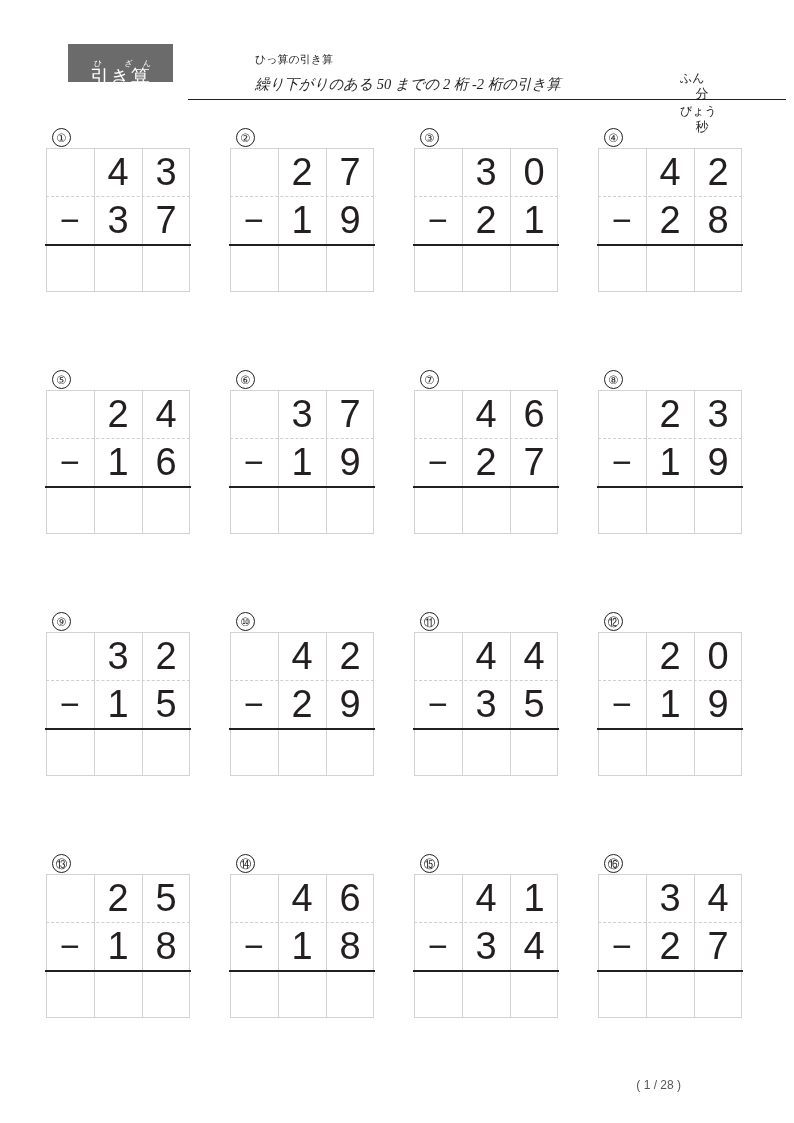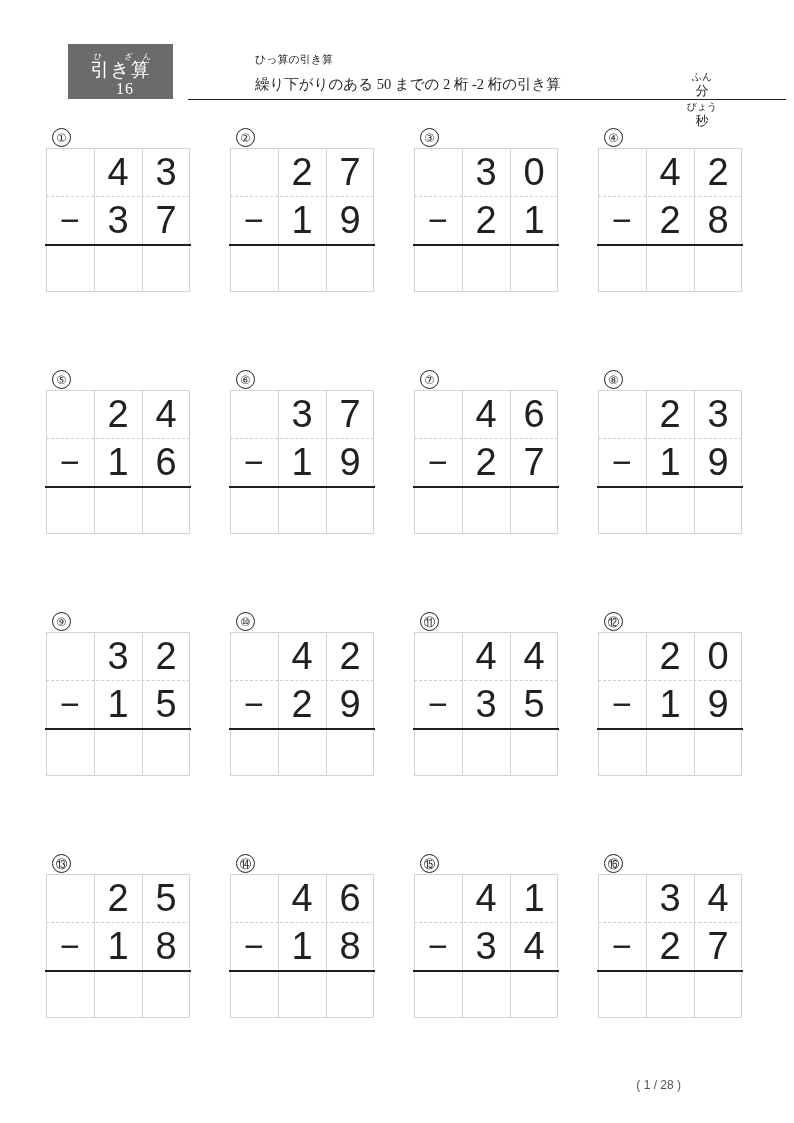--- a/index.html
+++ b/index.html
@@ -22,26 +22,26 @@
     left: 68px;
     top: 44px;
     width: 650px;
     height: 58px;
   }
   .title-box {
     position: absolute;
     left: 0;
     top: 0;
     width: 105px;
-    height: 55px;
+    height: 38px;
     background: #6b6b6b;
     color: #ffffff;
     text-align: center;
     box-sizing: border-box;
-    padding-top: 9px;
+    padding-top: 16px;
   }
   .title-box .kanji-line {
     font-family: "Liberation Sans", sans-serif;
     font-size: 19px;
     letter-spacing: 1px;
     line-height: 17px;
   }
   .title-box .ruby-row {
     font-size: 8px;
     line-height: 8px;
@@ -72,20 +72,21 @@
     font-family: "Liberation Sans", sans-serif;
     white-space: nowrap;
   }
   .head-line2 {
     position: absolute;
     left: 67px;
     top: 31px;
     font-size: 14.5px;
     font-family: "Liberation Serif", serif;
     white-space: nowrap;
+    font-style: italic;
   }
   .head-rule {
     position: absolute;
     left: 120px;
     top: 55px;
     width: 598px;
     height: 1px;
     background: #231f20;
   }
   .time-area {
@@ -95,22 +96,22 @@
     font-size: 13px;
     font-family: "Liberation Sans", sans-serif;
   }
   .time-area .unit {
     display: inline-block;
     width: 44px;
     text-align: center;
   }
   .time-area .rb {
     display: block;
-    font-size: 10px;
-    text-align: center;
+    font-size: 12px;
+    text-align: left;
     margin-bottom: -2px;
   }
 
   
   .grid {
     position: absolute;
     left: 0;
     top: 128px;
     width: 794px;
   }

